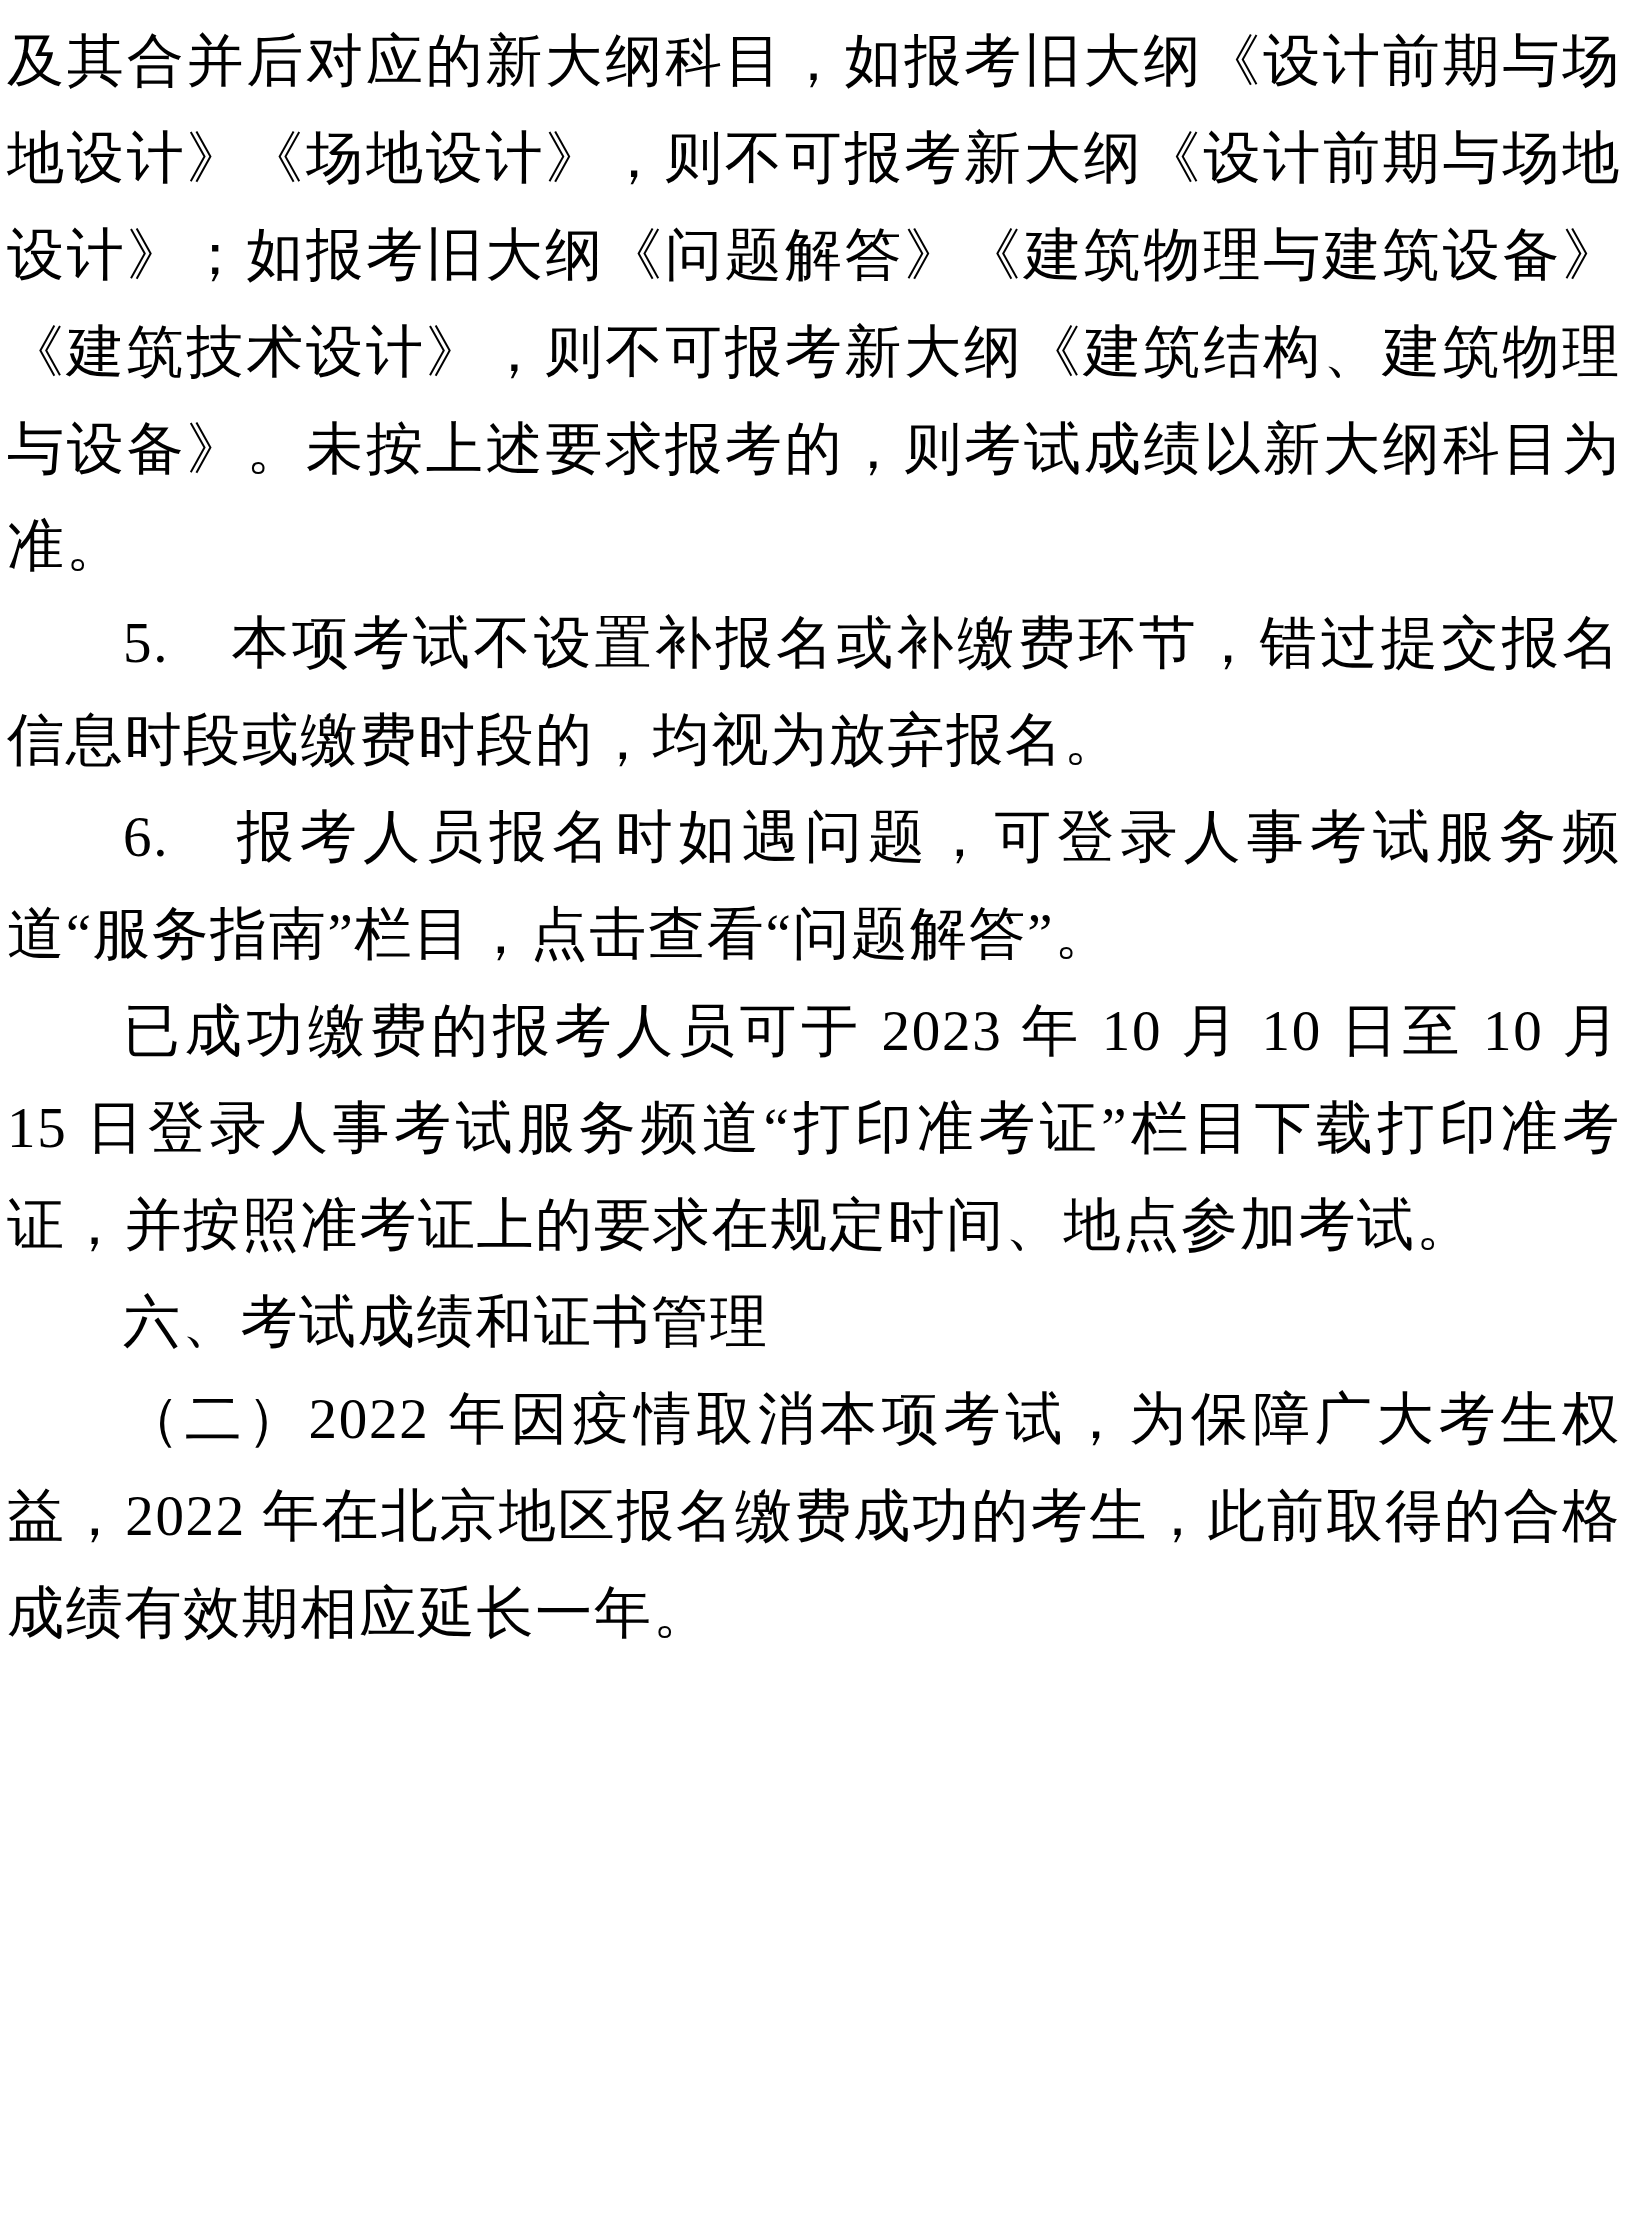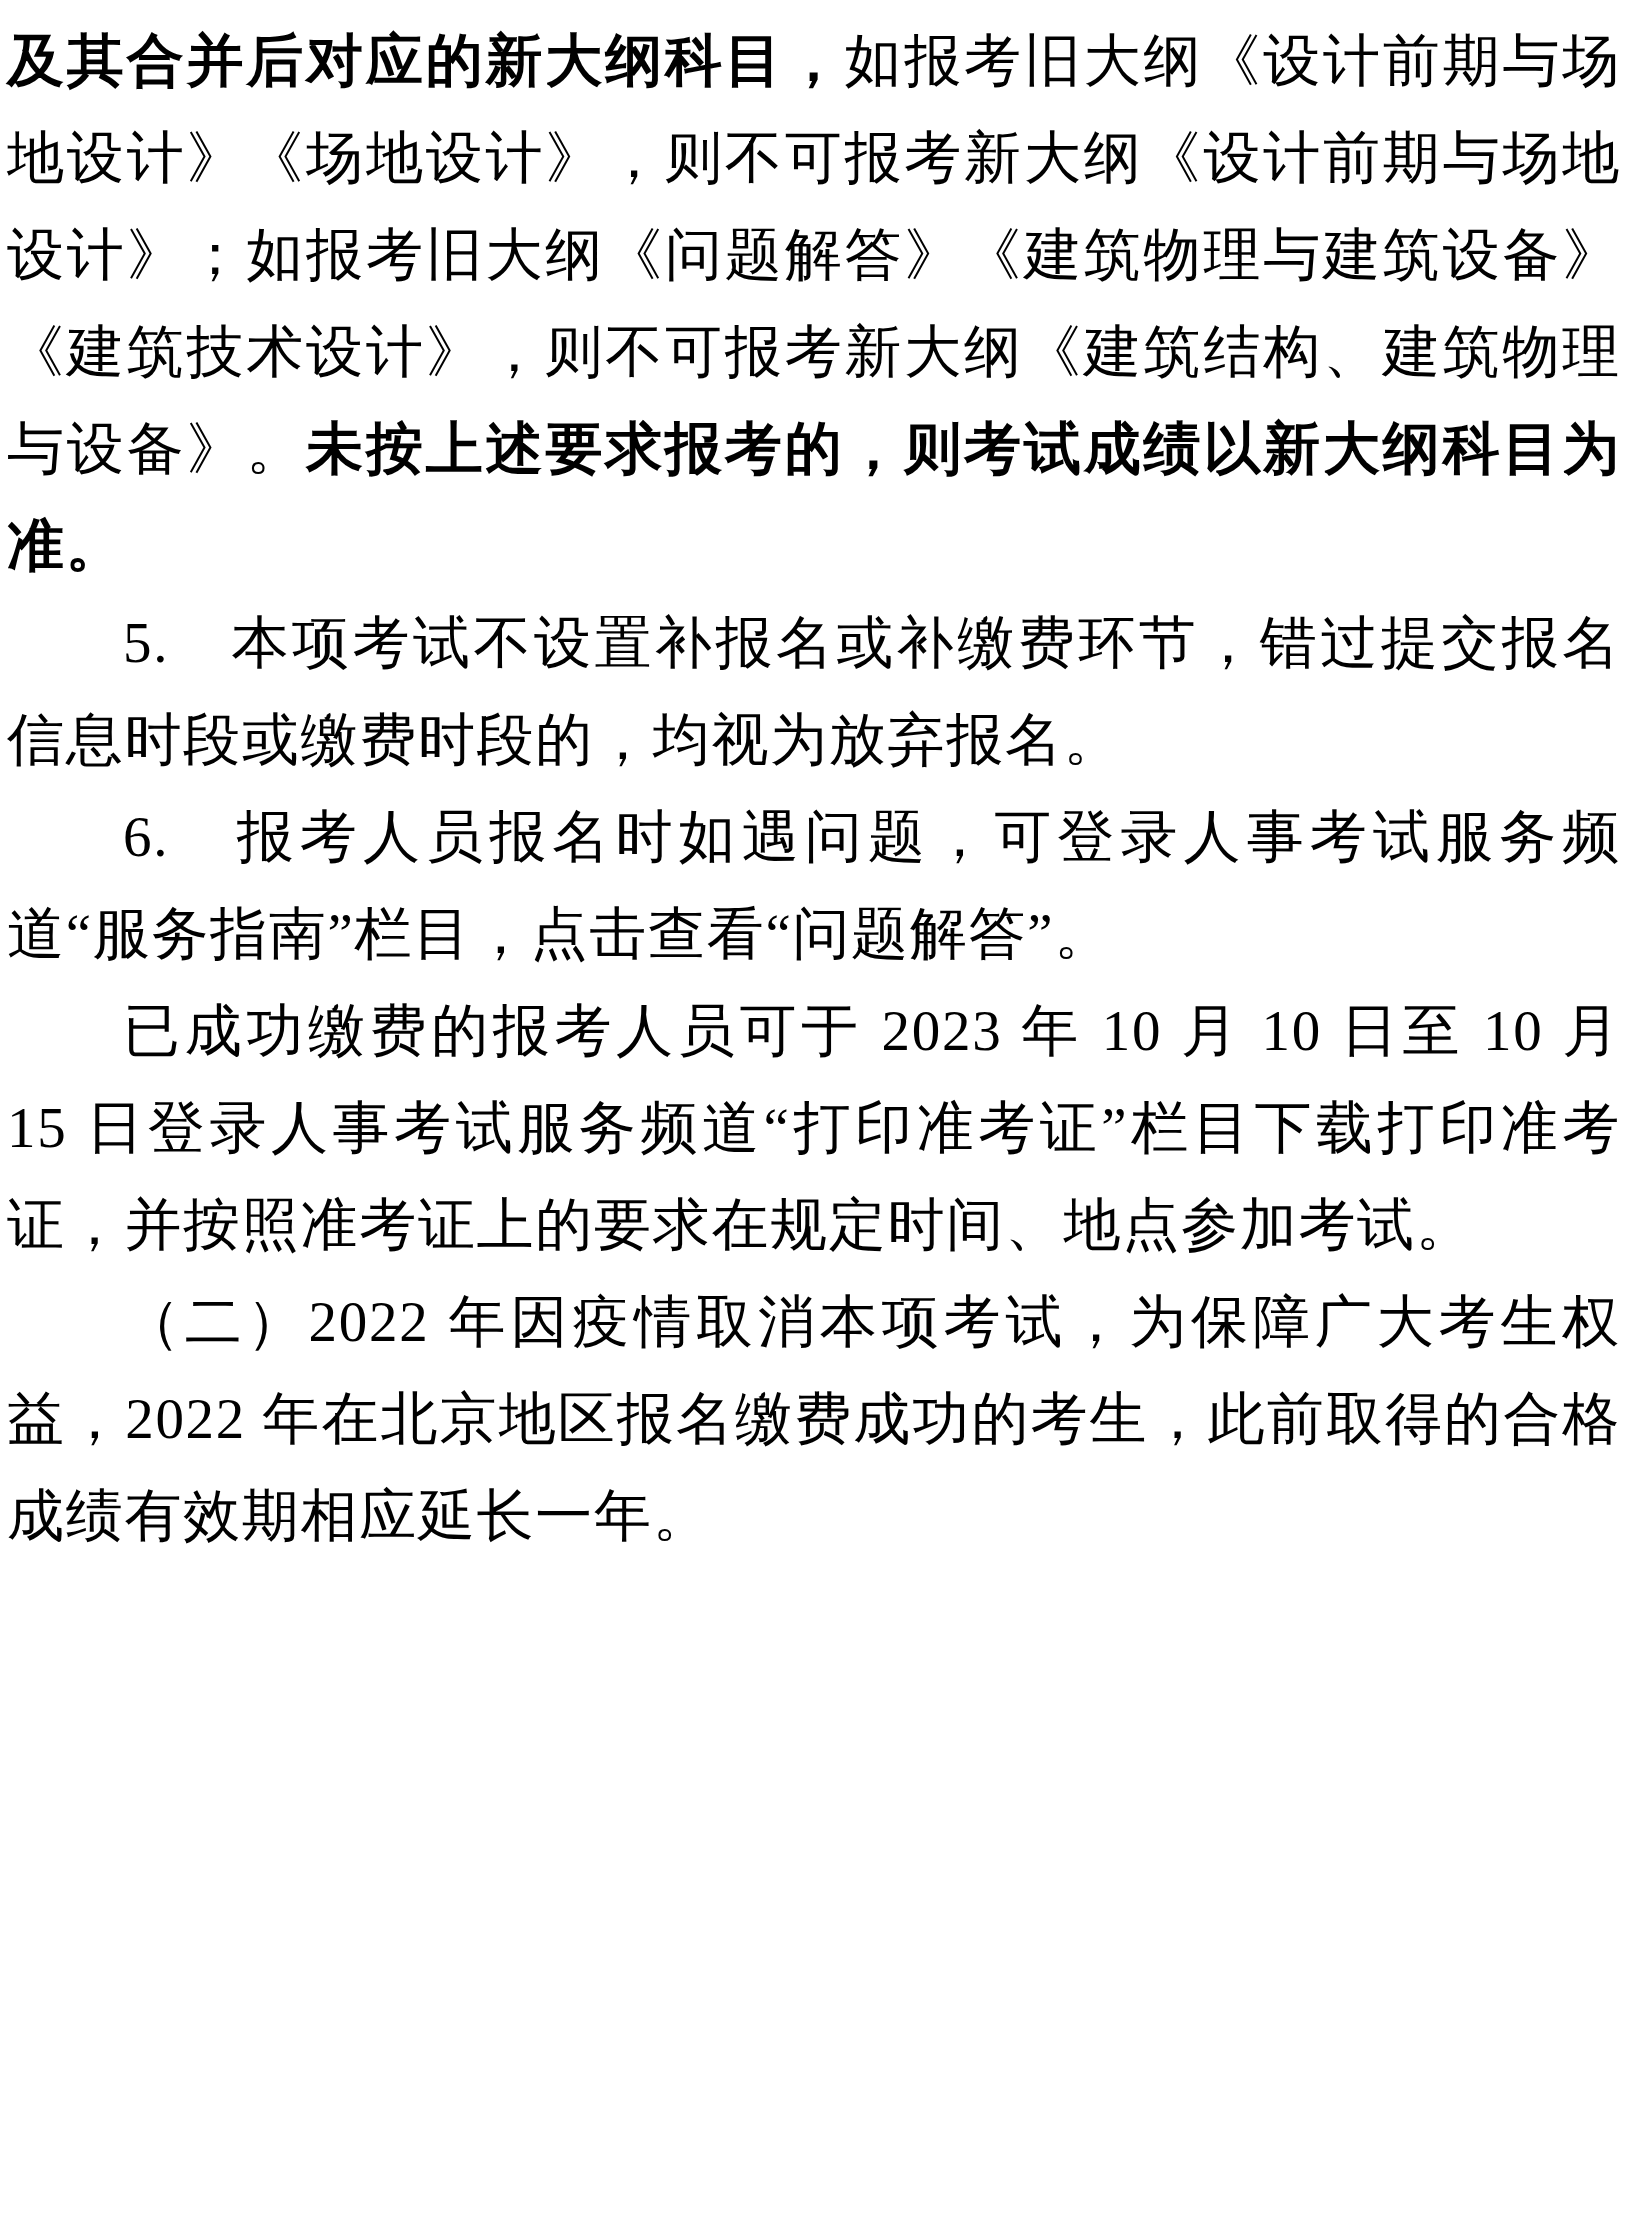--- a/index.html
+++ b/index.html
@@ -31,28 +31,29 @@
     text-align: justify;
     text-justify: inter-ideograph;
   }
   .para.indent {
     text-indent: 116px;
   }
   .para.heading {
     font-weight: bold;
   }
   .run.bold {
-    font-weight: bold;
+    font-weight: normal;
   }
 </style>
 </head>
 <body>
 
 <div class="page">
   <div class="content">
       <p class="para"><span class="run bold">及其合并后对应的新大纲科目，</span><span class="run">如报考旧大纲《设计前期与场地设计》《场地设计》，则不可报考新大纲《设计前期与场地设计》；如报考旧大纲《问题解答》《建筑物理与建筑设备》《建筑技术设计》，则不可报考新大纲《建筑结构、建筑物理与设备》。</span><span class="run bold">未按上述要求报考的，则考试成绩以新大纲科目为准。</span></p>
       <p class="para indent"><span class="run">5.　本项考试不设置补报名或补缴费环节，错过提交报名信息时段或缴费时段的，均视为放弃报名。</span></p>
       <p class="para indent"><span class="run">6.　报考人员报名时如遇问题，可登录人事考试服务频道“服务指南”栏目，点击查看“问题解答”。</span></p>
       <p class="para indent"><span class="run">已成功缴费的报考人员可于 2023 年 10 月 10 日至 10 月 15 日登录人事考试服务频道“打印准考证”栏目下载打印准考证，并按照准考证上的要求在规定时间、地点参加考试。</span></p>
+      <p class="para indent heading"><span class="run bold">六、考试成绩和证书管理</span></p>
       <p class="para indent"><span class="run">（二）2022 年因疫情取消本项考试，为保障广大考生权益，2022 年在北京地区报名缴费成功的考生，此前取得的合格成绩有效期相应延长一年。</span></p>
     </div>
 </div>
 
 
 </body></html>

